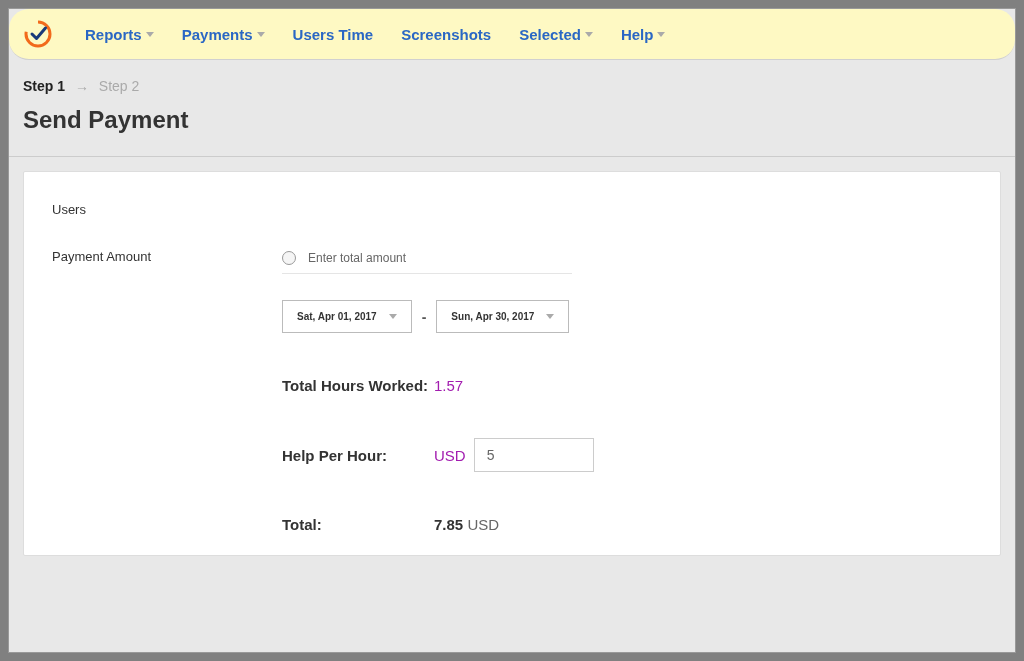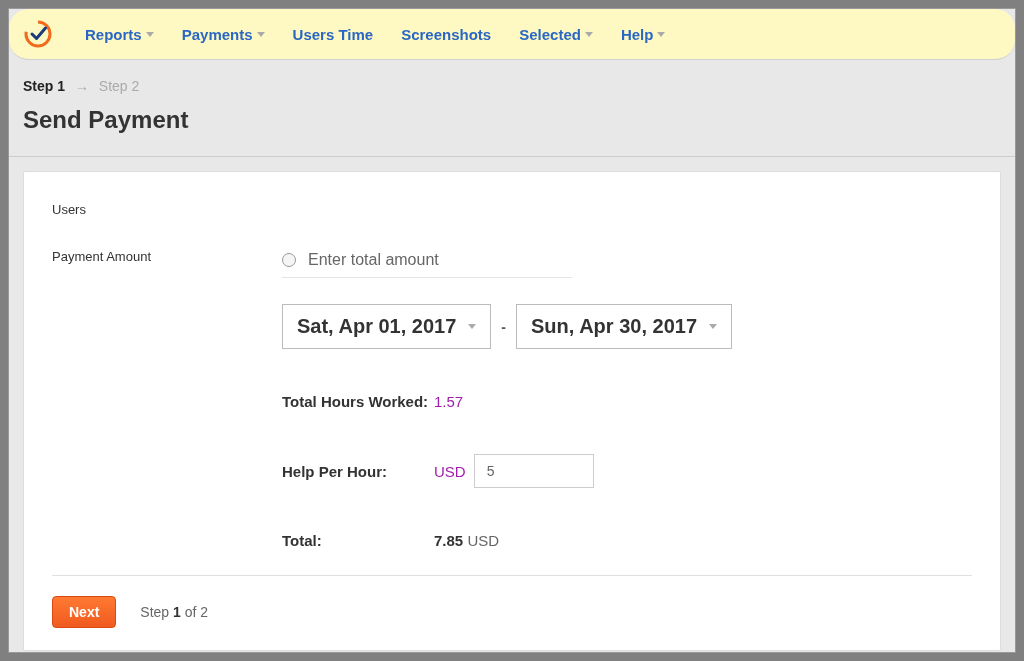--- a/index.html
+++ b/index.html
@@ -100,21 +100,21 @@
     font-weight: bold;
     font-size: 14px;
   }
   .radio-group { width: 290px; }
   .radio-line {
     display: flex;
     align-items: center;
     gap: 12px;
     padding: 8px 0;
     color: #666;
-    font-size: 16px;
+    font-size: 12px;
   }
   .radio-line:first-child { border-bottom: 1px solid #e5e5e5; }
   .radio {
     width: 14px; height: 14px;
     border-radius: 50%;
     border: 1px solid #999;
     background: #f5f5f5;
     display: flex;
     align-items: center;
     justify-content: center;
@@ -132,21 +132,21 @@
   }
   .date-btn {
     border: 1px solid #bbb;
     background: #fff;
     padding: 10px 14px;
     display: flex;
     align-items: center;
     gap: 12px;
     cursor: pointer;
     font-weight: bold;
-    font-size: 20px;
+    font-size: 10px;
   }
   .dash { font-weight: bold; color: #555; }
   .info-line {
     display: flex;
     align-items: center;
     margin-bottom: 20px;
     font-size: 15px;
     margin-top: 44px;
   }
   .info-label { width: 152px; font-weight: bold; color: #333; }
@@ -267,22 +267,16 @@
           <div class="info-line" style="margin-bottom:0;">
             <span class="info-label">Total:</span>
             <span class="total-value">
               <b>7.85</b>
               <span>USD</span>
             </span>
           </div>
         </div>
       </div>
 
-      <div class="footer">
-        <button class="next-btn">Next</button>
-        <span class="step-note">
-          <span>Step </span><b>1</b><span> of 2</span>
-        </span>
-      </div>
 
     </div>
   </div>
 </div>
 
 </body></html>

